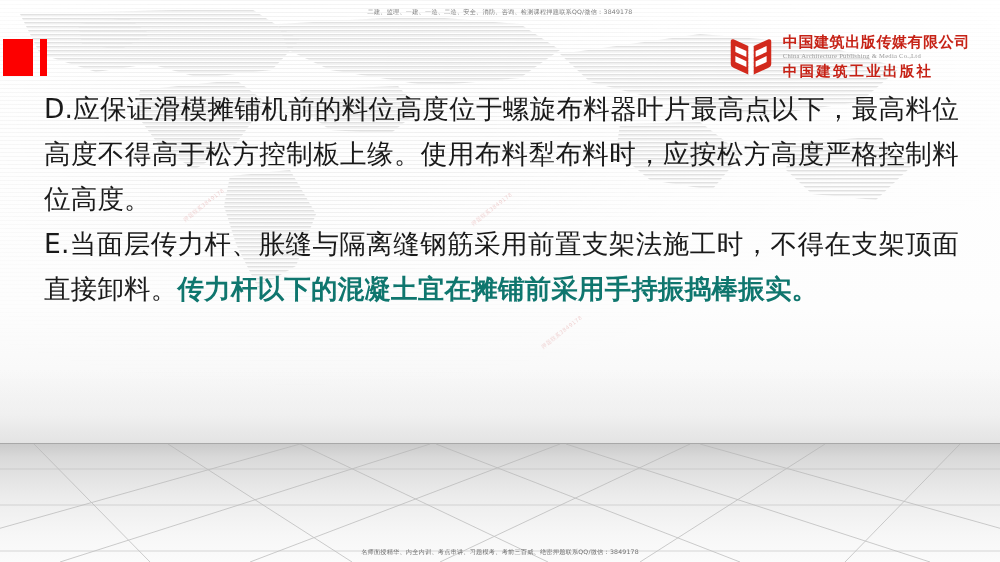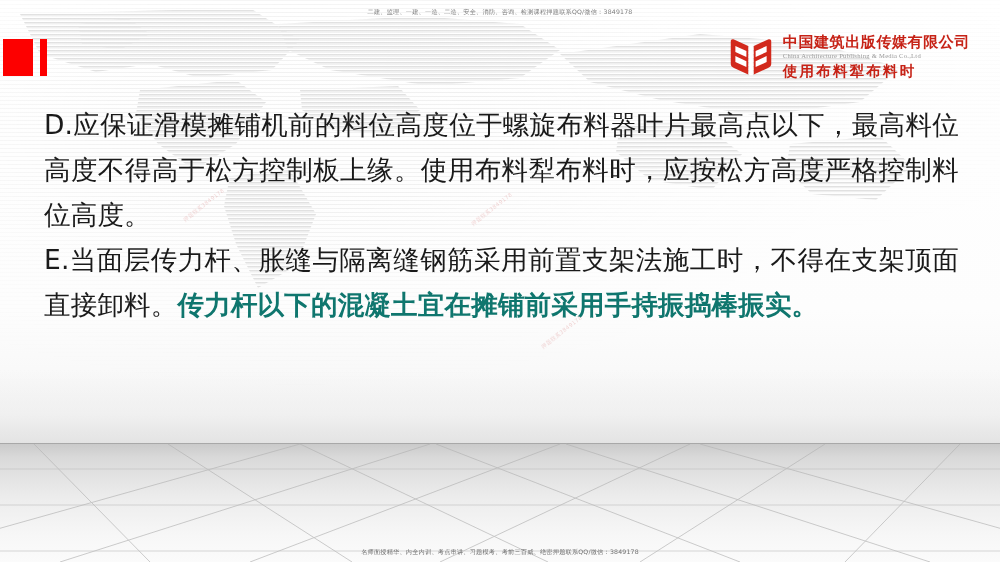--- a/index.html
+++ b/index.html
@@ -162,21 +162,21 @@
     color: #c62216;
     letter-spacing: 2.2px;
     margin-top: 4px;
     font-family: "DejaVu Serif", "Liberation Serif", serif;
   }
 
   
   .content {
     position: absolute;
     left: 44px;
-    top: 102px;
+    top: 86px;
     width: 915px;
   }
   .para {
     font-size: 26.5px;
     line-height: 45px;
     color: #1a1a1a;
     letter-spacing: .2px;
     font-family: "DejaVu Sans", "Liberation Sans", sans-serif;
     margin: 0;
     text-align: justify;
@@ -290,21 +290,21 @@
       <path d="M94 16 C94 12 91 10 87 12 L56 26 L56 88 L87 74 C91 72 94 69 94 65 Z" fill="#d2291c"></path>
       <path d="M16 26 L40 37 L40 50 L16 39 Z" fill="#ffffff"></path>
       <path d="M84 26 L60 37 L60 50 L84 39 Z" fill="#ffffff"></path>
       <path d="M16 48 L40 59 L40 72 L16 61 Z" fill="#ffffff"></path>
       <path d="M84 48 L60 59 L60 72 L84 61 Z" fill="#ffffff"></path>
       <rect x="46" y="22" width="8" height="68" fill="#ffffff"></rect>
     </svg>
     <div class="logo-text">
       <div class="logo-cn">中国建筑出版传媒有限公司</div>
       <div class="logo-en">China Architecture Publishing &amp; Media Co.,Ltd</div>
-      <div class="logo-cn2">使用布料犁布料时</div>
+      <div class="logo-cn2">中国建筑工业出版社</div>
     </div>
   </div>
 
   <div class="content">
     <p class="para">
       <span>D.应保证滑模摊铺机前的料位高度位于螺旋布料器叶片最高点以下，最高料位高度不得高于松方控制板上缘。使用布料犁布料时，应按松方高度严格控制料位高度。</span>
     </p>
     <p class="para">
       <span>E.当面层传力杆、胀缝与隔离缝钢筋采用前置支架法施工时，不得在支架顶面直接卸料。</span><span class="hl-red">传力杆以下的混凝土宜在摊铺前采用手持振捣棒振实。</span>
     </p>

